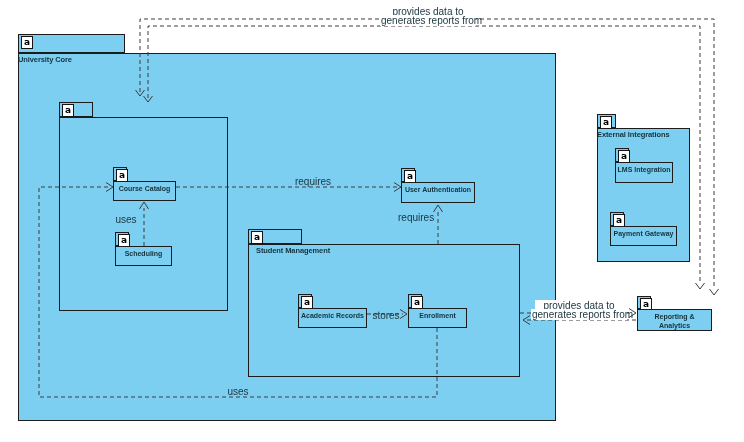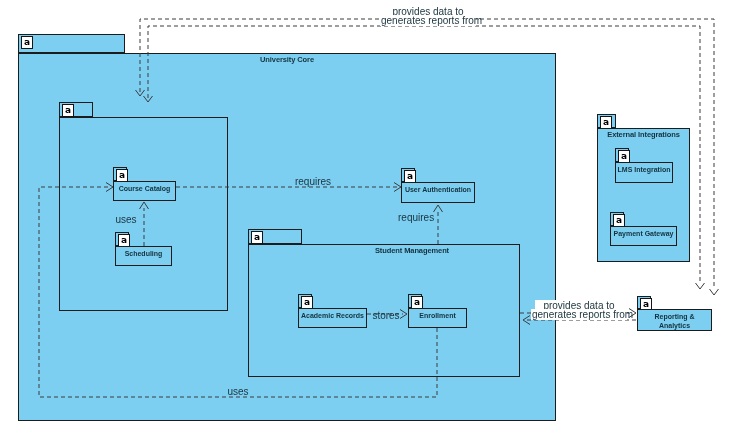--- a/index.html
+++ b/index.html
@@ -1,21 +1,21 @@
 <!DOCTYPE html>
 <html><head>
 <meta charset="utf-8">
 <style>
   html,body{margin:0;padding:0;background:#fff;}
   body{width:744px;height:442px;font-family:"Liberation Sans",sans-serif;}
   #canvas{position:relative;width:744px;height:442px;background:#fff;overflow:hidden;}
   .tab,.box{position:absolute;box-sizing:border-box;background:#7dcff2;border:1px solid #1c1c1c;}
   .badge{position:absolute;left:2px;top:1px;width:10px;height:11px;background:#fff;border:1px solid #141414;
          color:#000;font-family:"DejaVu Sans",sans-serif;font-weight:bold;font-size:9px;line-height:11px;text-align:center;}
-  .nlabel{position:absolute;font-size:7.5px;font-weight:600;color:#14323d;text-align:center;
+  .nlabel{position:absolute;font-size:7.5px;font-weight:600;color:#14323d;text-align:left;
           letter-spacing:-0.1px;white-space:nowrap;}
   .comp{display:flex;justify-content:center;align-items:flex-start;padding-top:3px;
         font-size:7px;font-weight:600;color:#14323d;white-space:nowrap;}
   .comp.twoline{flex-direction:column;align-items:center;padding-top:2px;line-height:9px;}
   .cn{position:absolute;font-size:10px;font-weight:400;color:#1a333d;text-align:center;white-space:nowrap;z-index:3;}
   .cn.wbg{background:#fff;padding:0 1px;}
   svg.overlay{position:absolute;left:0;top:0;z-index:2;pointer-events:none;}
   path.dash{stroke:#3c3c3c;stroke-width:1;fill:none;stroke-dasharray:4 3;}
   path.ah{stroke:#3c3c3c;stroke-width:1;fill:none;}
 </style>
@@ -32,21 +32,21 @@
 
   <div class="tab" style="left:59px;top:102px;width:34px;height:15px">
     <span class="badge">a</span>
   </div>
   <div class="box" style="left:59px;top:117px;width:169px;height:194px"></div>
 
   <div class="tab" style="left:248px;top:229px;width:54px;height:15px">
     <span class="badge">a</span>
   </div>
   <div class="box" style="left:248px;top:244px;width:272px;height:133px"></div>
-  <div class="nlabel" style="left:248px;top:246px;width:328px">Student Management</div>
+  <div class="nlabel" style="left:256px;top:246px;width:328px">Student Management</div>
 
   <div class="tab" style="left:597px;top:114px;width:19px;height:14px">
     <span class="badge">a</span>
   </div>
   <div class="box" style="left:597px;top:128px;width:93px;height:134px"></div>
   <div class="nlabel" style="left:597px;top:130px;width:93px">External Integrations</div>
 
   <div class="tab" style="left:113px;top:167px;width:14px;height:14px">
     <span class="badge">a</span>
   </div>

